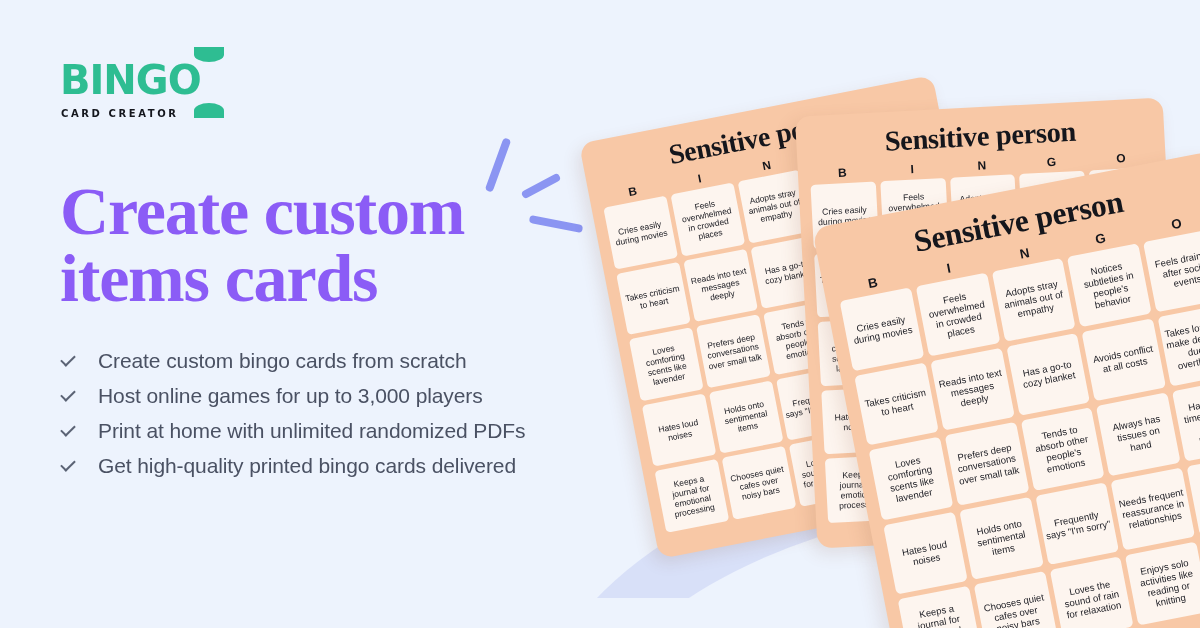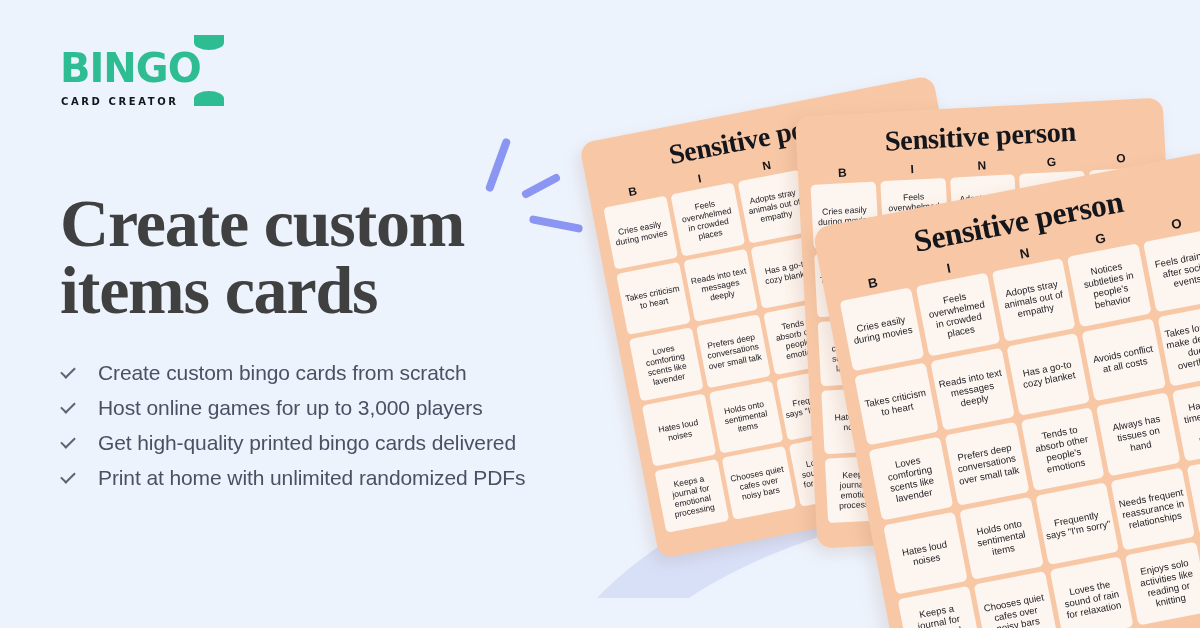--- a/index.html
+++ b/index.html
@@ -31,21 +31,21 @@
   }
 
   
   .sparkles { position:absolute; left:480px; top:135px; width:120px; height:100px; }
   .spark { position:absolute; background:#8b95f2; border-radius:6px; }
   .spark.s1 { width:8px; height:56px; left:14px; top:2px;  transform:rotate(20deg); }
   .spark.s2 { width:8px; height:42px; left:57px; top:30px; transform:rotate(62deg); }
   .spark.s3 { width:8px; height:54px; left:72px; top:62px; transform:rotate(101deg); }
 
   
-  .left { position:absolute; left:60px; top:44px; width:560px; z-index:5; }
+  .left { position:absolute; left:60px; top:56px; width:560px; z-index:5; }
 
   .logo { position:relative; width:180px; height:74px; }
   .logo-word {
     font-family:"DejaVu Sans", sans-serif;
     font-weight:700;
     font-size:40px;
     letter-spacing:-1px;
     color:#2ebd92;
     line-height:1;
     position:absolute; left:0; top:4px;
@@ -66,27 +66,27 @@
   .logo-sub {
     position:absolute; left:1px; top:52px;
     font-family:"DejaVu Sans", sans-serif;
     font-size:10px;
     font-weight:700;
     letter-spacing:2.6px;
     color:#14161d;
   }
 
   .headline {
-    margin-top:72px;
+    margin-top:48px;
     font-family:"Liberation Serif", serif;
     font-weight:700;
     font-size:68px;
     line-height:0.98;
     letter-spacing:-1.2px;
-    color:#404040;
+    color:#8b5cf6;
   }
 
   .bullets { margin-top:38px; list-style:none; }
   .bullet {
     display:flex; align-items:center;
     gap:23px;
     margin-bottom:11px;
     font-size:21px;
     color:#4a5163;
     letter-spacing:-0.1px;
@@ -198,25 +198,25 @@
     <li class="bullet">
       <span class="check"></span>
       <span>Create custom bingo cards from scratch</span>
     </li>
     <li class="bullet">
       <span class="check"></span>
       <span>Host online games for up to 3,000 players</span>
     </li>
     <li class="bullet">
       <span class="check"></span>
-      <span>Get high-quality printed bingo cards delivered</span>
+      <span>Print at home with unlimited randomized PDFs</span>
     </li>
     <li class="bullet">
       <span class="check"></span>
-      <span>Print at home with unlimited randomized PDFs</span>
+      <span>Get high-quality printed bingo cards delivered</span>
     </li>
   </ul>
 </div>
 
 <div class="cards">
 
   <div class="card card-back">
     <div class="card-title">Sensitive person</div>
     <div class="card-letters">
       <span>B</span>

